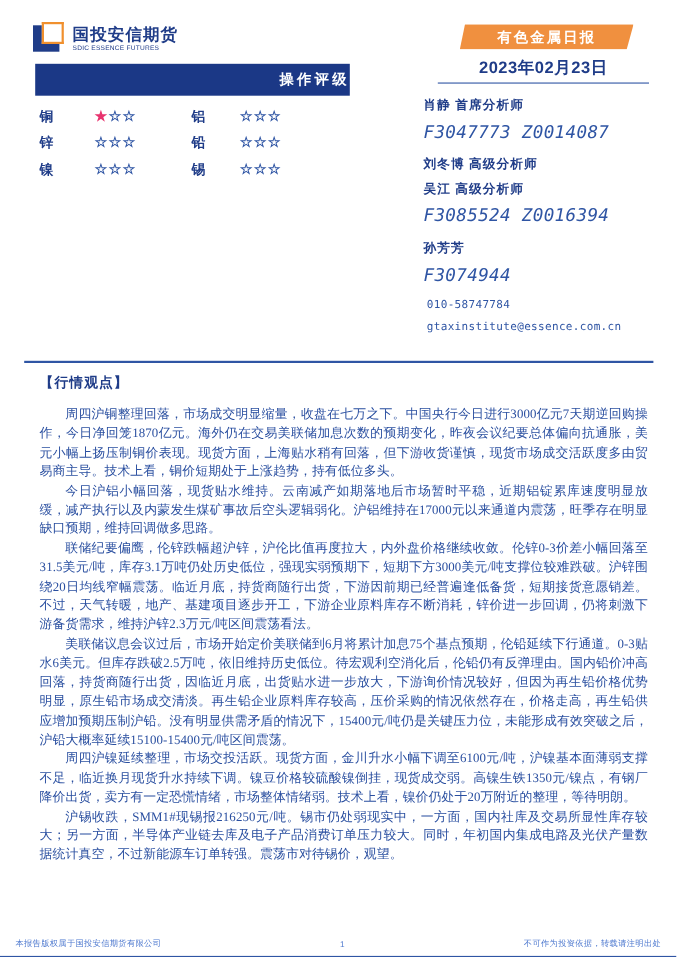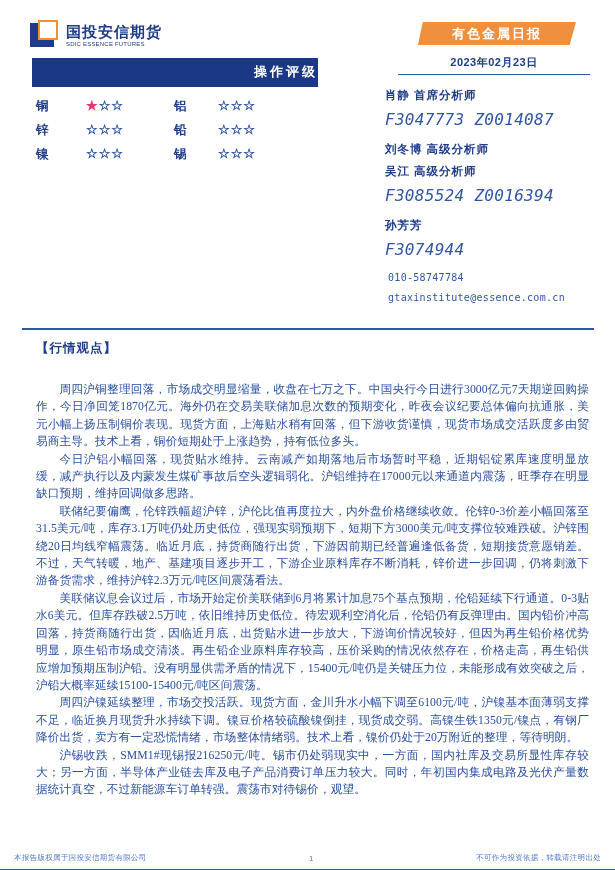--- a/index.html
+++ b/index.html
@@ -129,21 +129,21 @@
   .date-wrap {
     position: absolute;
     left: 398px; top: 52px;
     width: 192px;
     text-align: center;
     border-bottom: 1.5px solid #2F55A4;
     padding-bottom: 4px;
   }
   .date-text {
     font-family: "Liberation Sans", sans-serif;
-    font-size: 11px;
+    font-size: 15px;
     font-weight: bold;
     color: #1F3C88;
     letter-spacing: 0.5px;
   }
 
   
   .analysts {
     position: absolute;
     left: 385px; top: 88px;
     width: 225px;
@@ -181,21 +181,21 @@
     border-top: 2.5px solid #2F55A4;
   }
 
   
   .content {
     position: absolute;
     left: 0; top: 340px;
     width: 615px;
   }
   .section-head {
-    margin: 0 0 24px 36px;
+    margin: 0 0 11px 36px;
     font-size: 12.5px;
     font-weight: bold;
     color: #1F3C88;
     letter-spacing: 1px;
   }
   .para {
     margin: 0 26px 0 36px;
     font-size: 11.7px;
     line-height: 17.4px;
     color: #2A4FA0;

